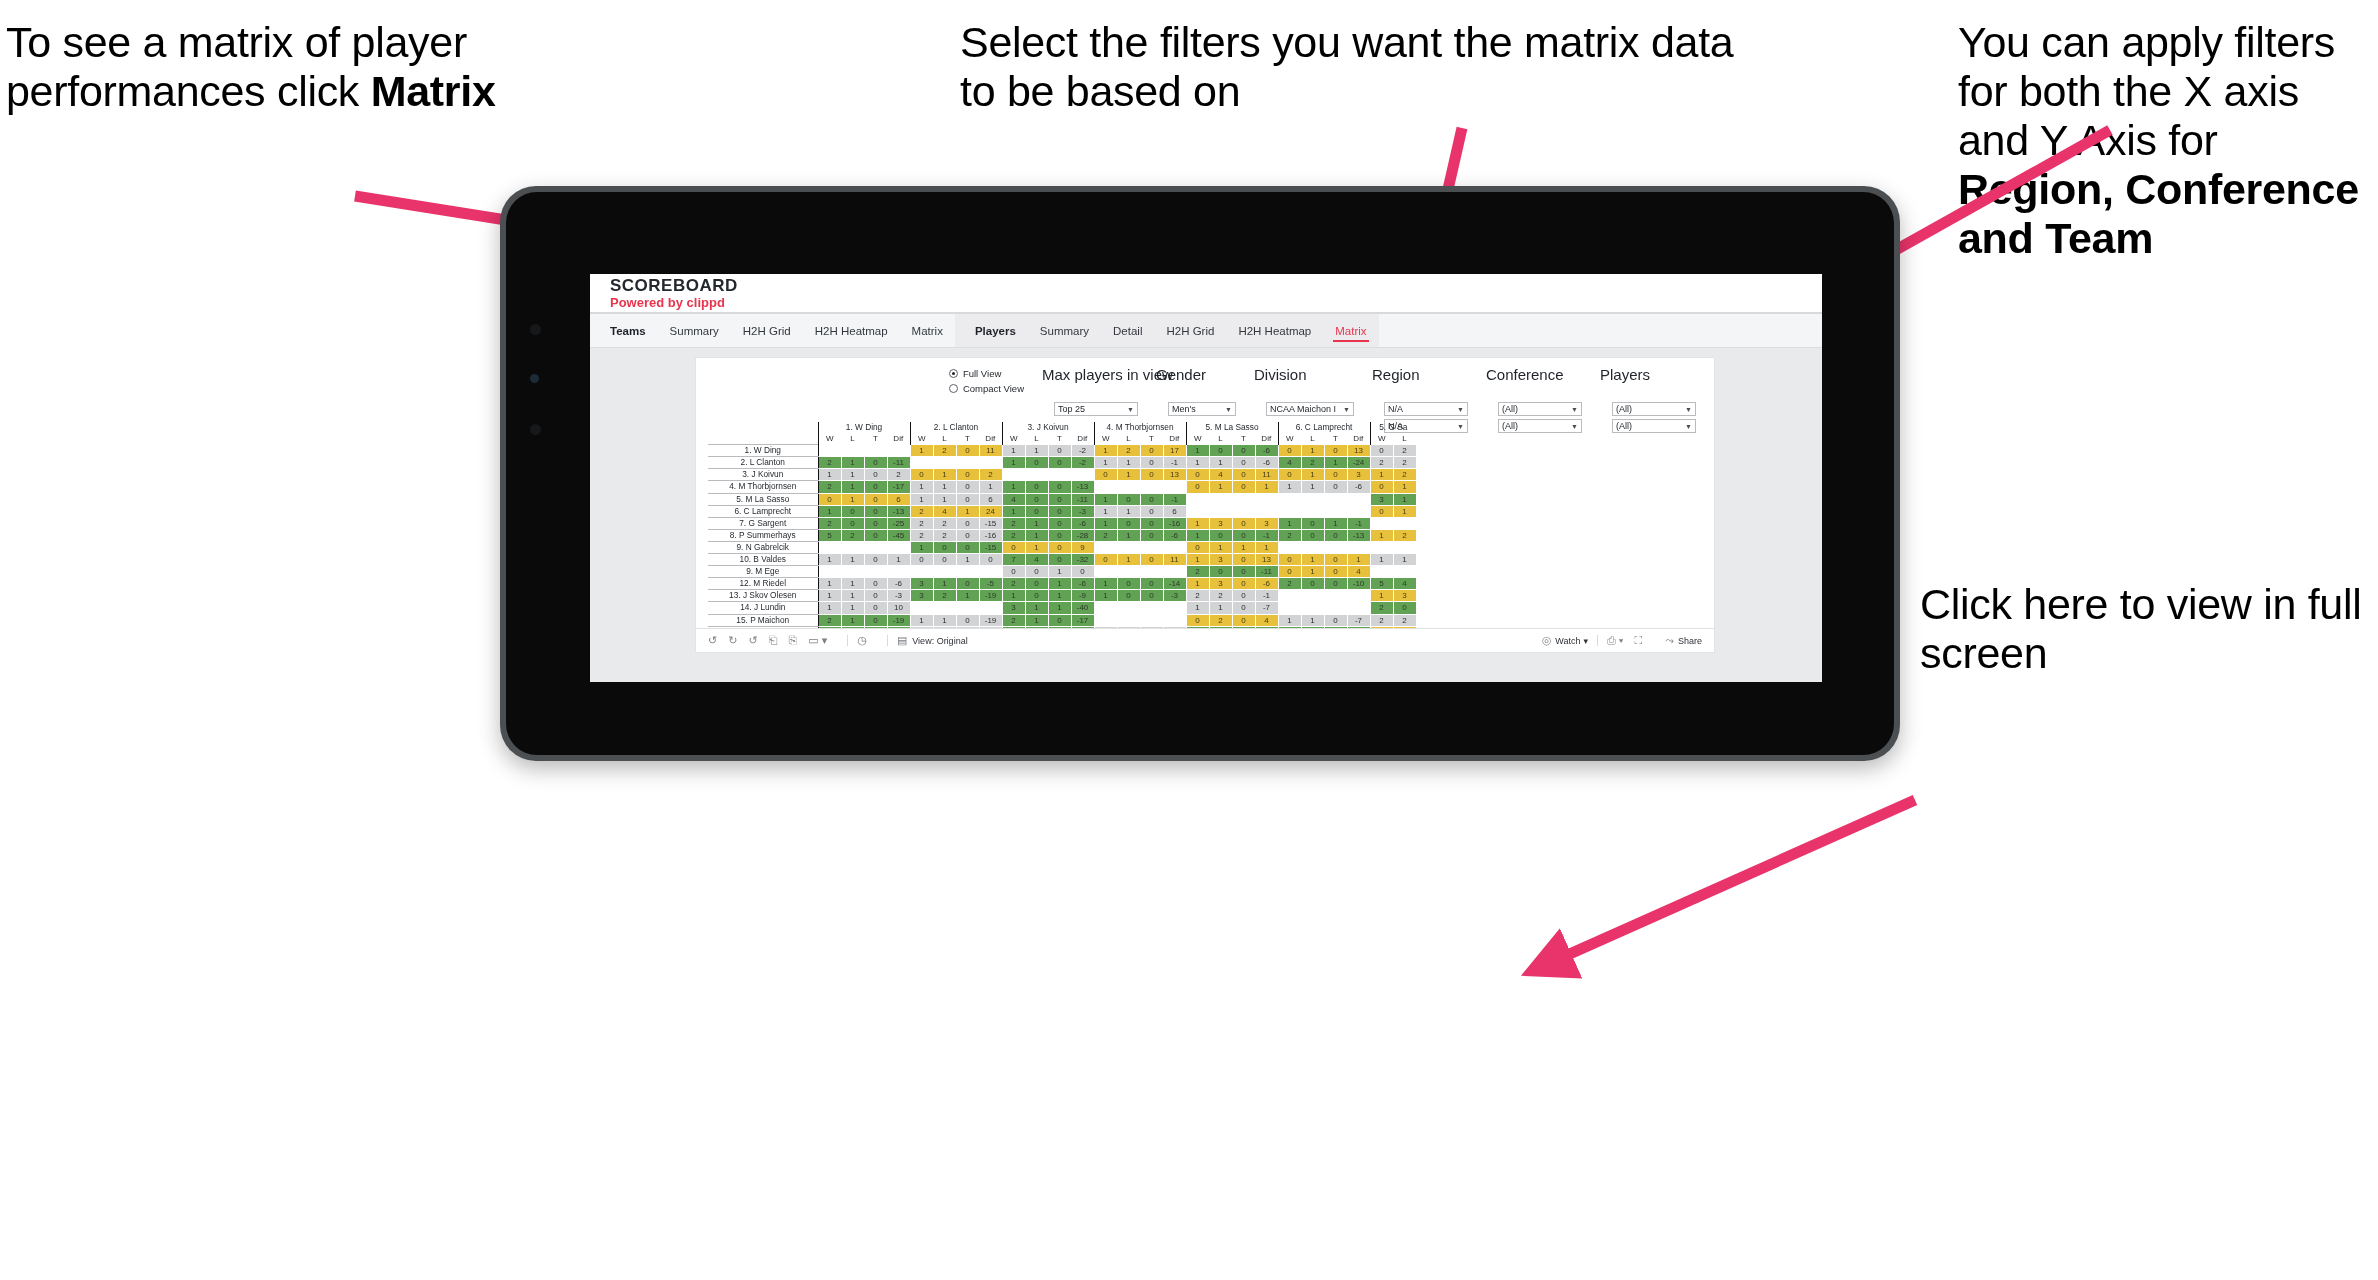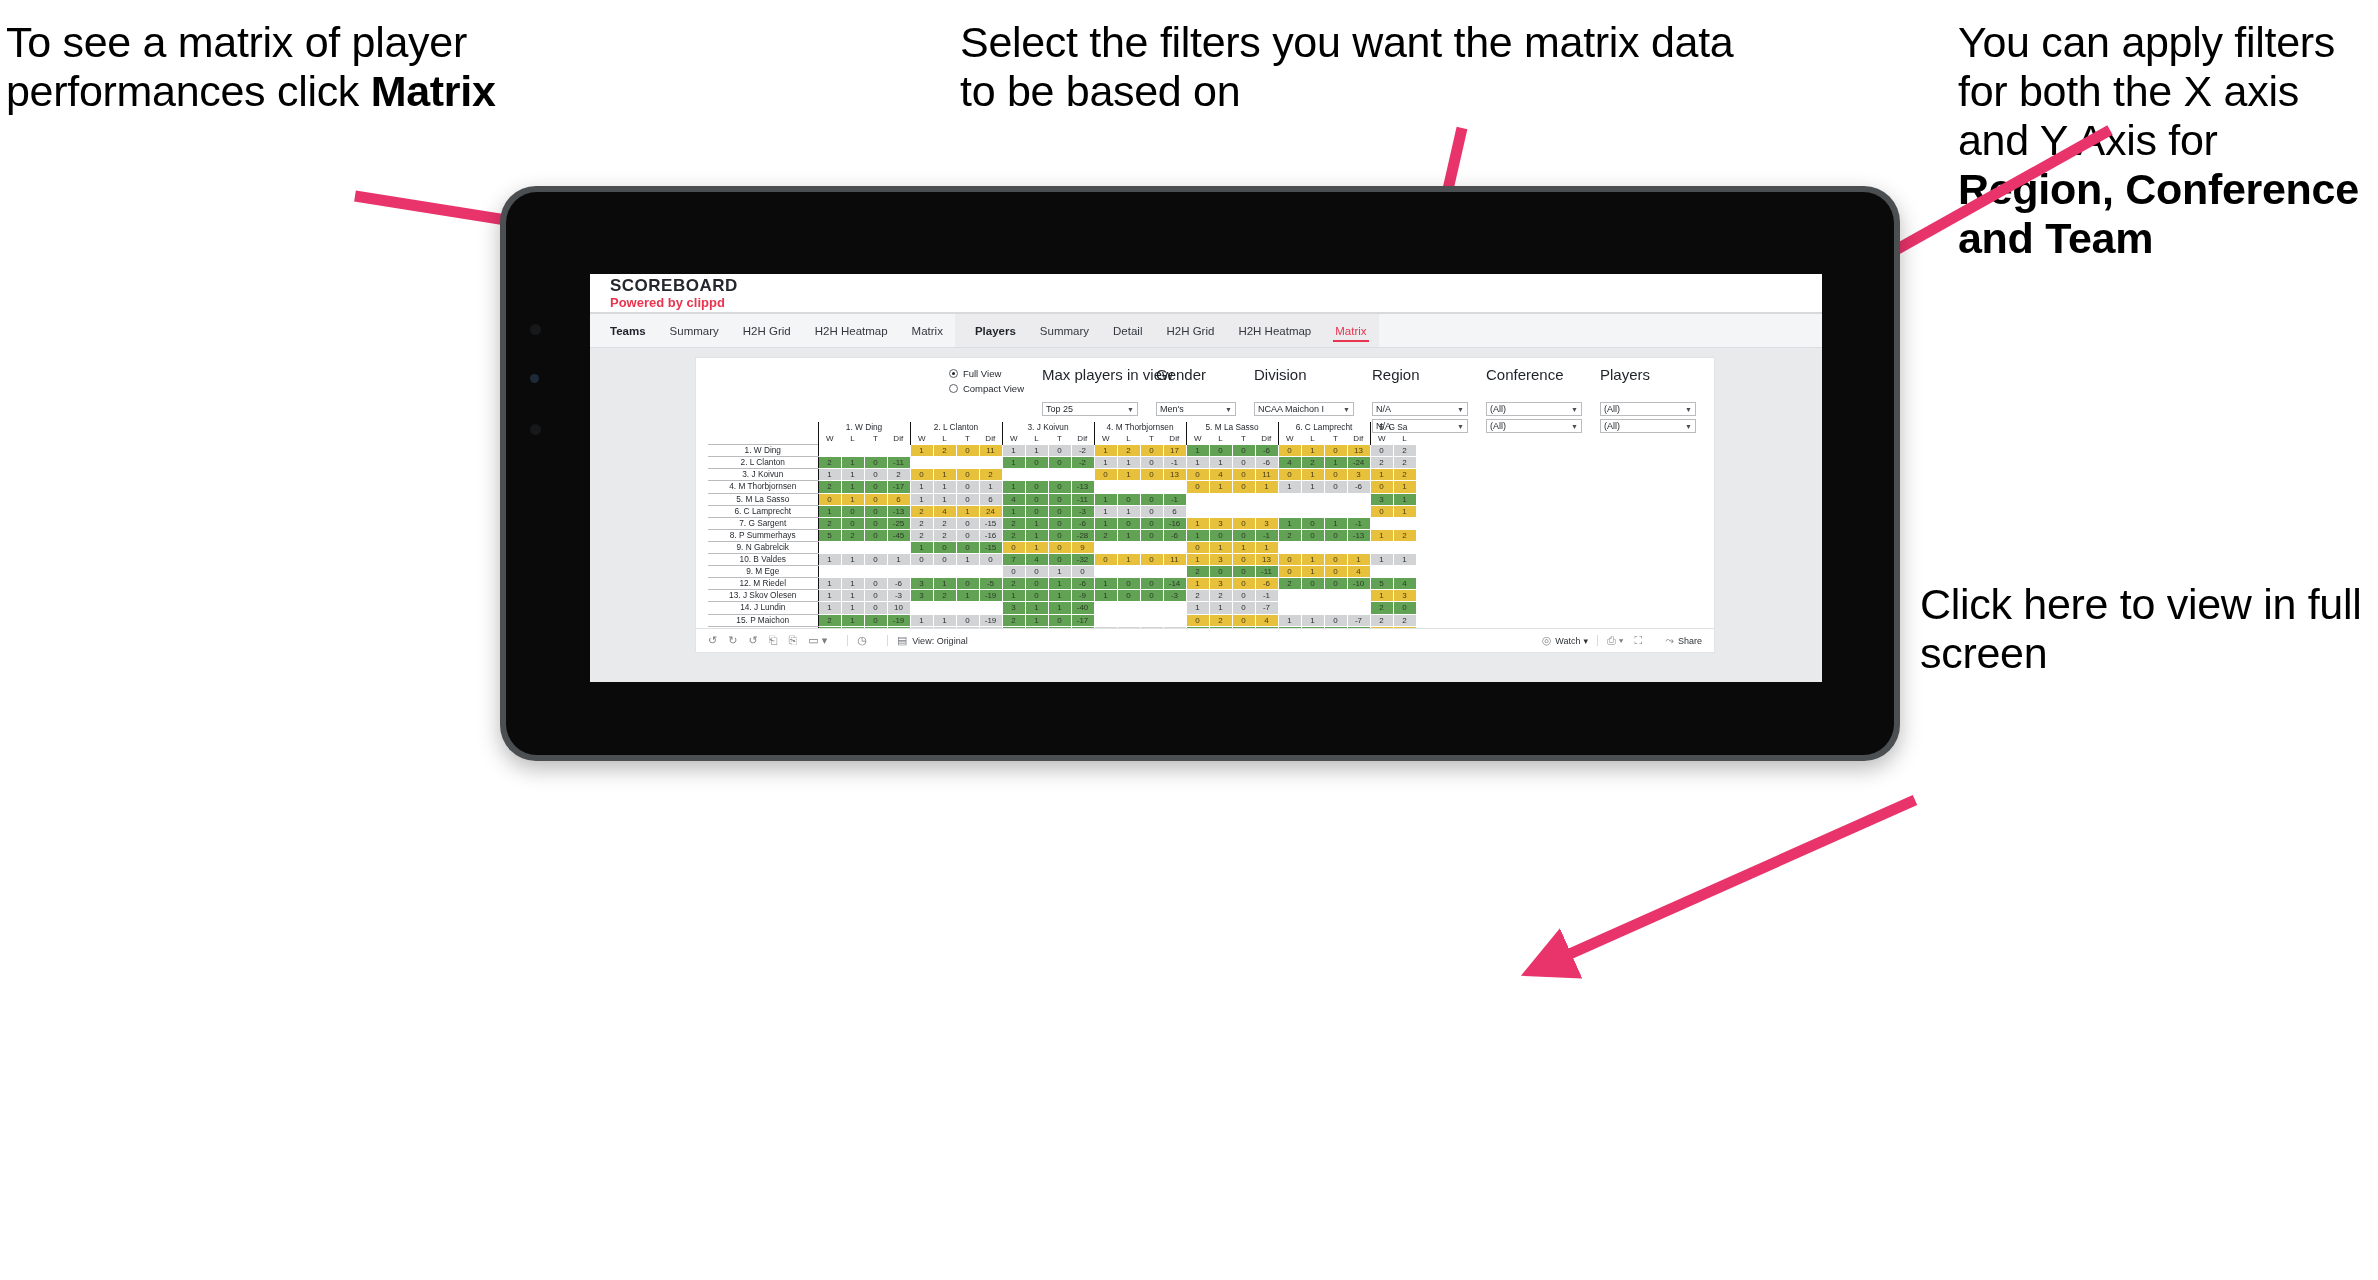--- a/index.html
+++ b/index.html
@@ -67,21 +67,21 @@
   .sheet { position:absolute; left:105px; top:9px; width:1020px; height:296px;
            background:#fff; border:1px solid #e2e3e5; }
 
   
   .filters { display:flex; padding:8px 0 4px 20px; font-size:9.5px; color:#1f2329;
              align-items:flex-start;justify-content:flex-end; }
   .fcol { margin-right:18px; }
   .fcol .flabel { font-size:15px; color:#1f2329; margin-bottom:19px; white-space:nowrap; }
   .sel { border:1px solid #b9bbbe; background:#fff; height:14px; font-size:9px;
          color:#1f2329; display:flex; align-items:center; padding:0 3px;
-         justify-content:space-between; margin-bottom:3px; }
+         justify-content:space-between; margin-bottom:3px;margin-left:12px; }
   .sel .car { font-size:7px; color:#4a4d52; }
   .radios { padding-top:2px; }
   .radio { display:flex; align-items:center; font-size:9.5px; margin-bottom:4px; }
   .rc { width:9px; height:9px; border:1px solid #5c6066; border-radius:50%;
         margin-right:5px; position:relative; background:#fff; }
   .rc.on::after { content:""; position:absolute; left:2px; top:2px; width:3px; height:3px;
         border-radius:50%; background:#1f2329; }
 
   
   .mwrap { position:absolute; left:0; top:64px; right:0; bottom:0; overflow:hidden; }

